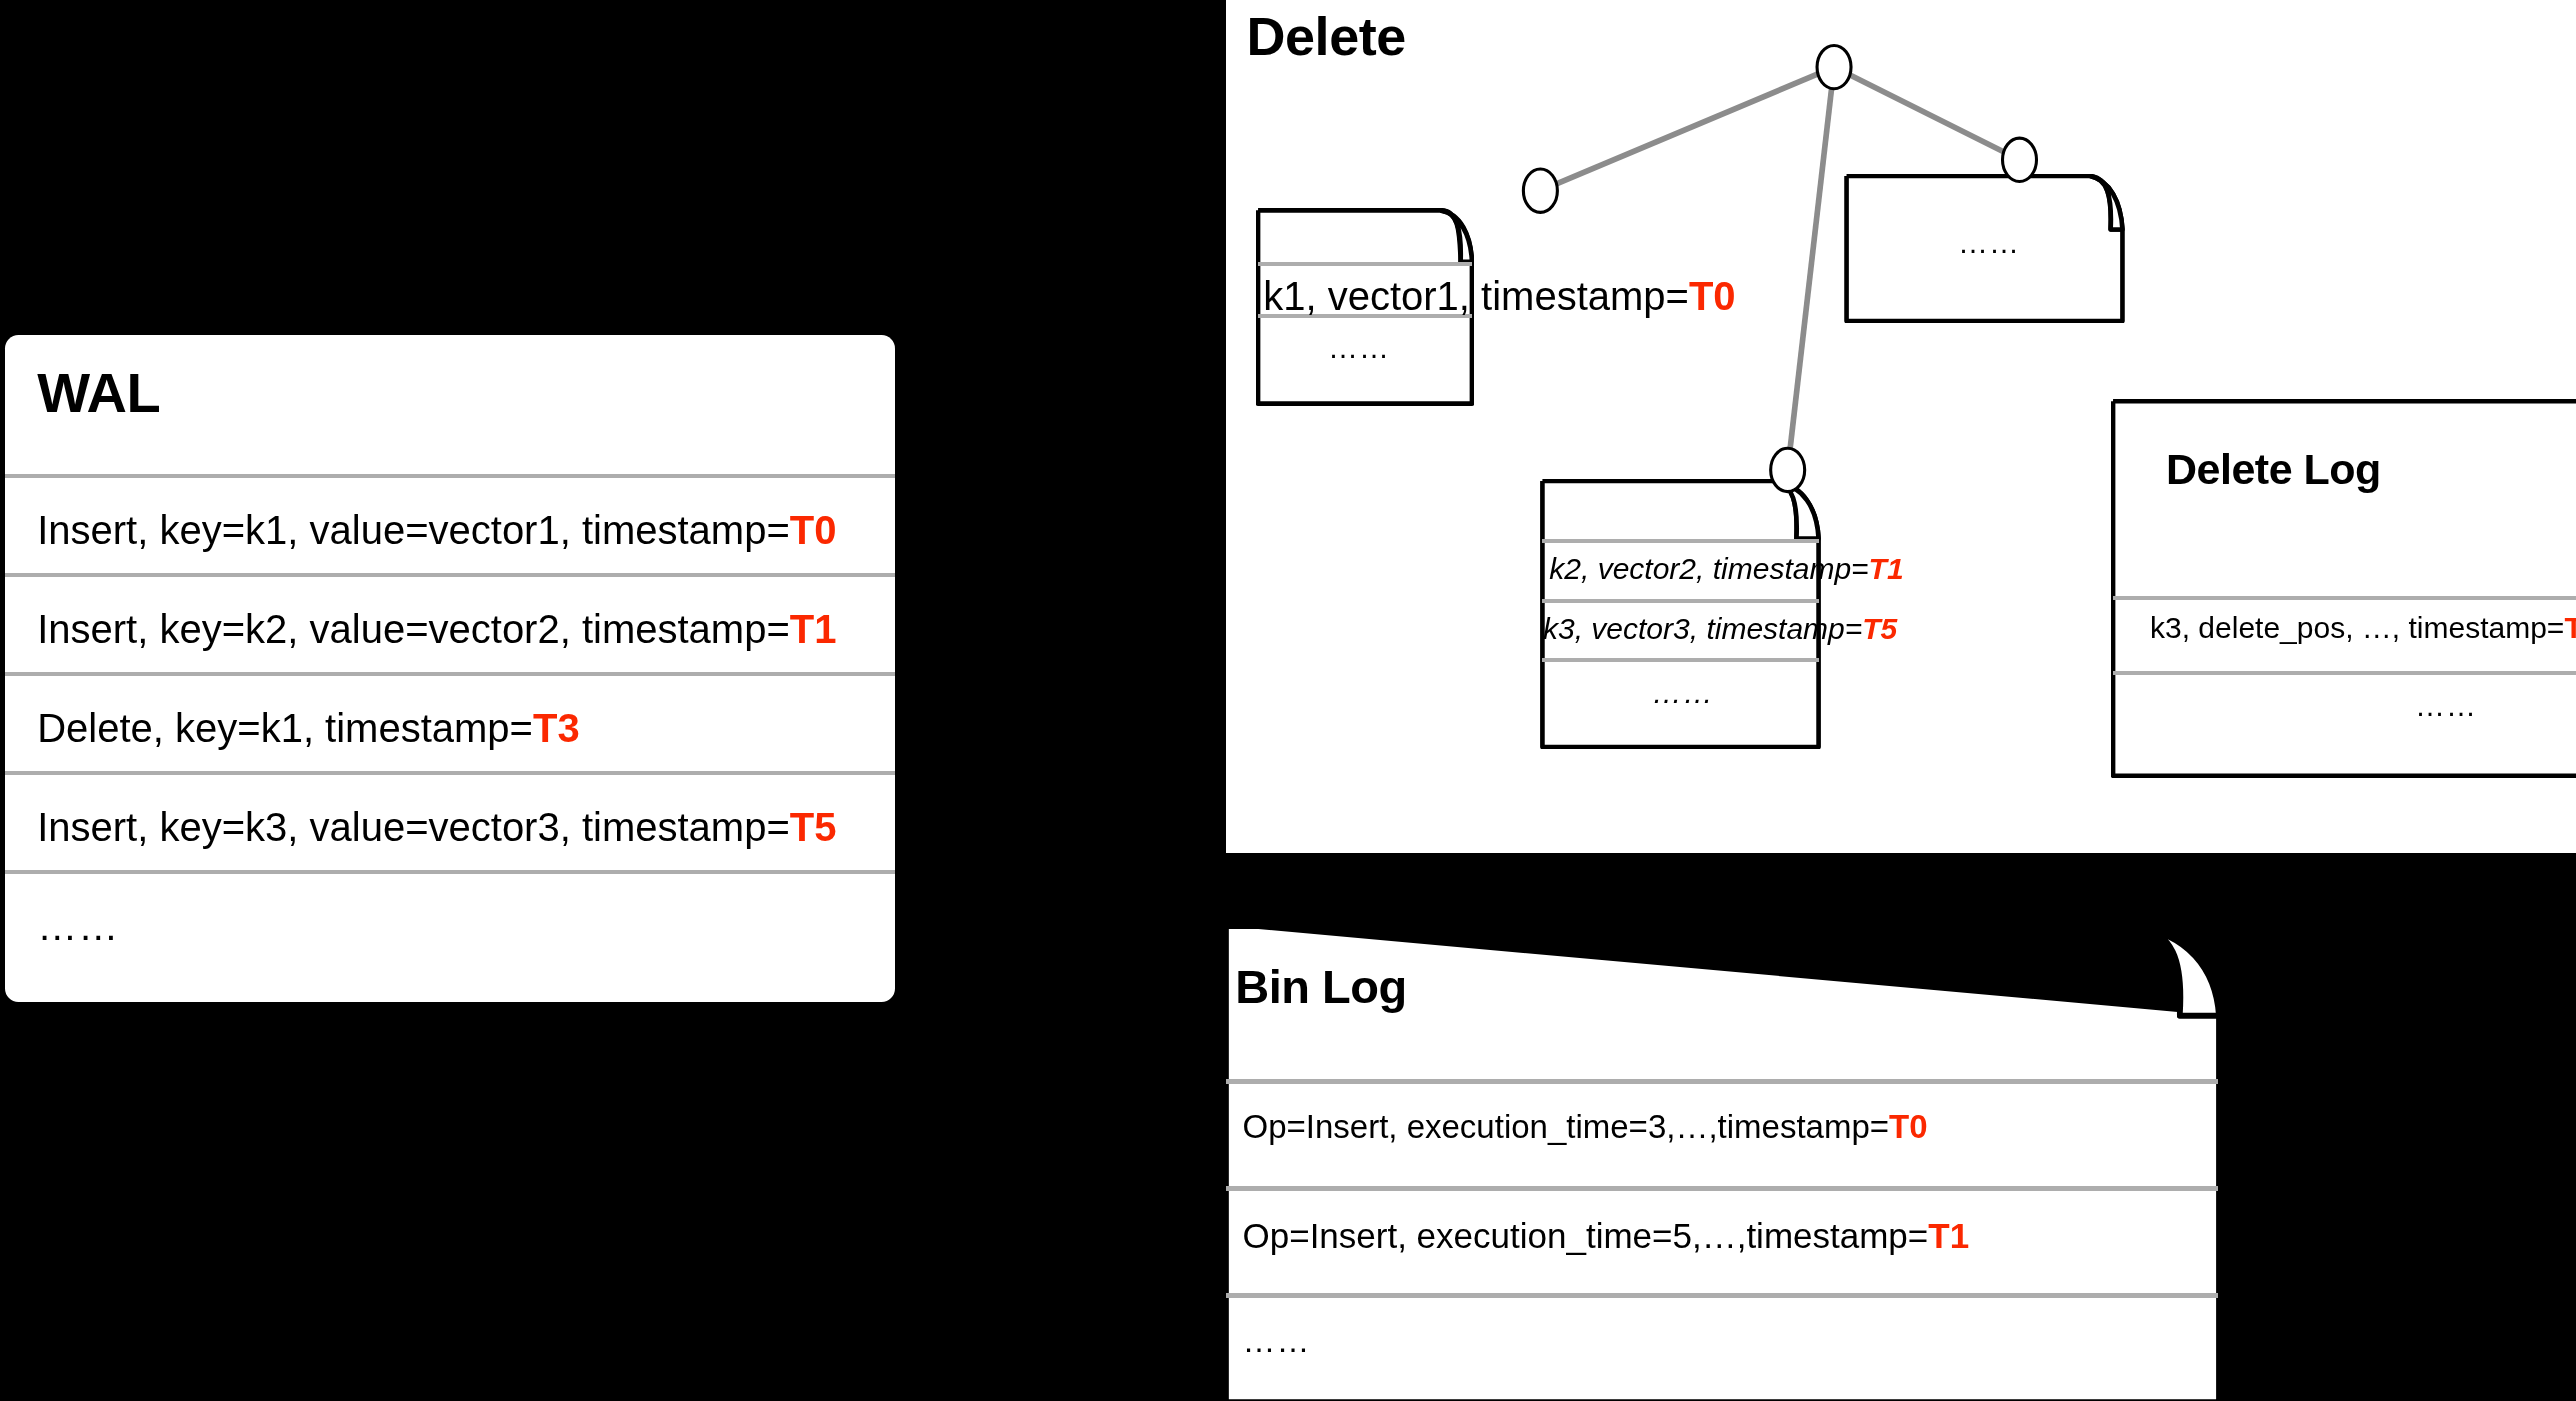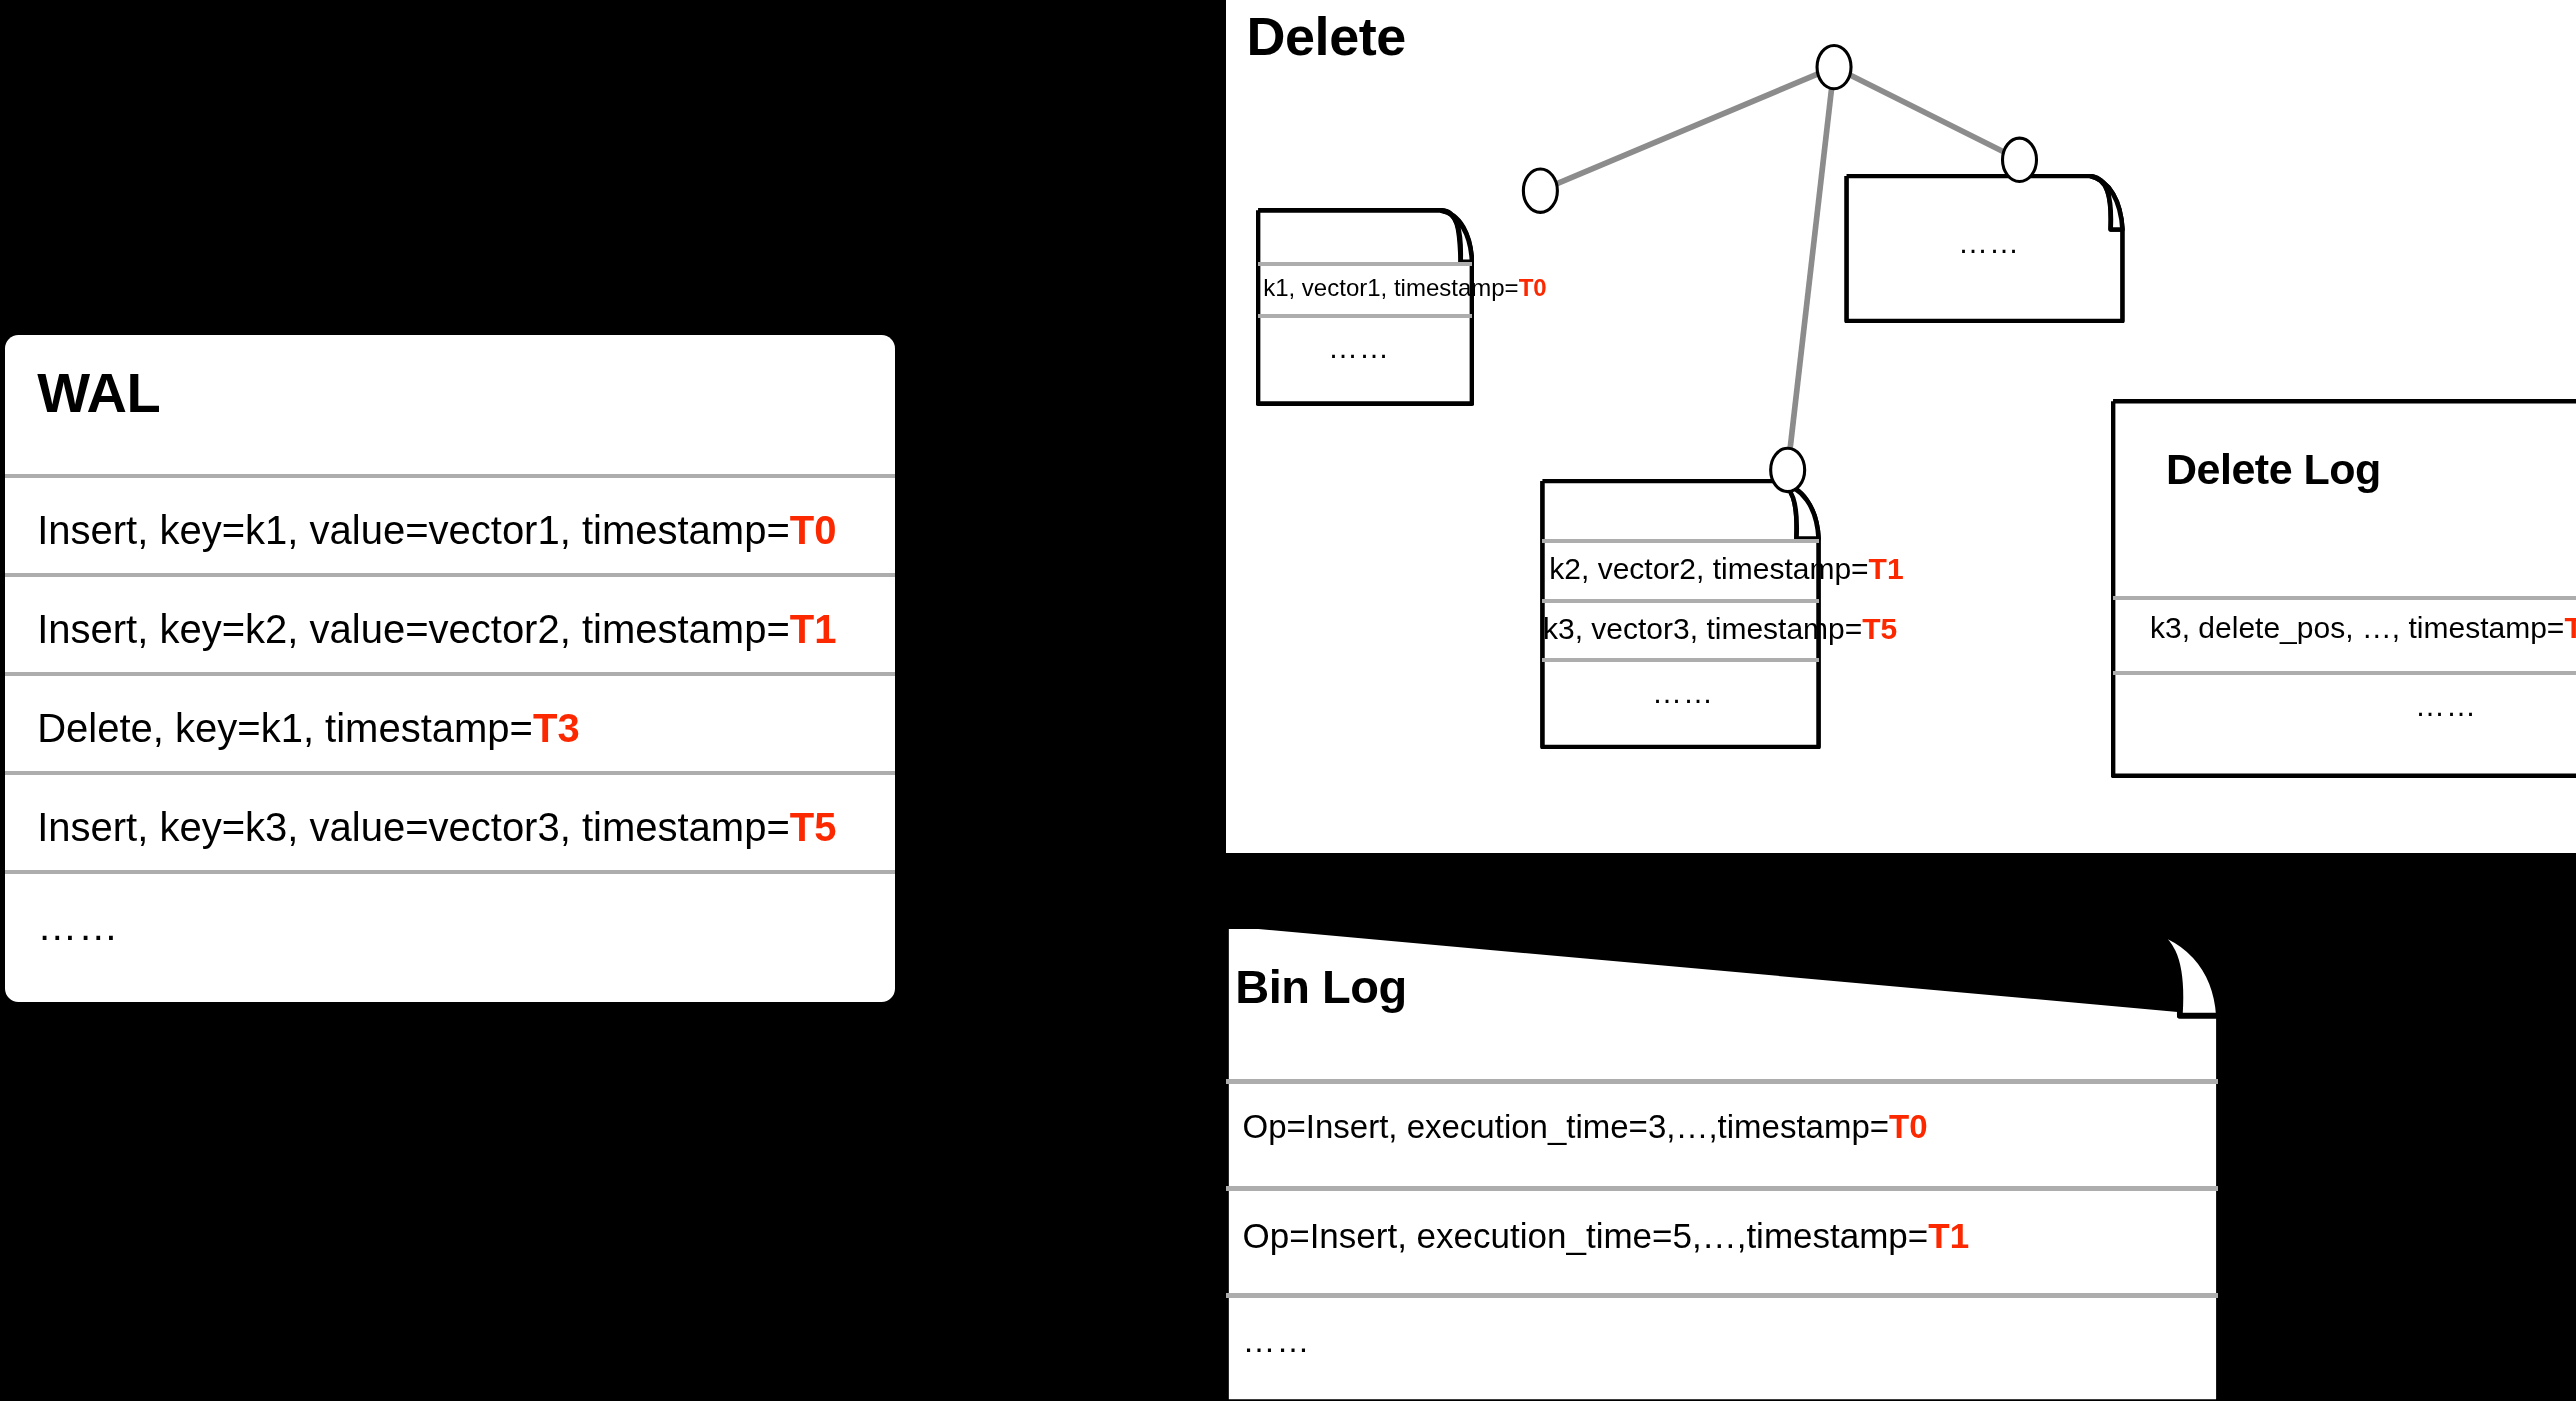--- a/index.html
+++ b/index.html
@@ -72,21 +72,21 @@
   <div class="doccard" style="left:1256px;top:208px;width:218px;height:198px;">
     <svg width="218" height="198" viewBox="0 0 424 384">
       <path d="M4,4 H362 Q395,4 400,44 L400,104 H420 Q420,60 362,4 H4 Z" fill="none"></path>
       <path d="M4,4 H360 C392,4 396,40 398,100 L398,104 L420,104 C418,52 398,10 358,4
                M4,4 V380 H420 V104" fill="#ffffff" stroke="#000000" stroke-width="9" stroke-linejoin="round"></path>
       <path d="M360,4 C392,6 400,44 398,104 L420,104 C418,52 396,12 360,4 Z" fill="#ffffff" stroke="#000000" stroke-width="9" stroke-linejoin="round"></path>
     </svg>
     <div class="card-inner" style="width:218px;height:198px;">
       <div class="rowsep" style="left:2.1px;top:54px;width:214px;height:3.6px;"></div>
       <div class="rowsep" style="left:2.1px;top:106px;width:214px;height:3.6px;"></div>
-      <div class="rowtext" style="left:7.2px;top:66px;font-size:24px;">
+      <div class="rowtext" style="left:7.2px;top:66px;font-size:40px;">
         <span>k1, vector1, timestamp=</span><span class="ts">T0</span>
       </div>
       <div class="rowtext dots" style="left:72px;top:123px;font-size:30px;">
         <span>……</span>
       </div>
     </div>
   </div>
 
   <div class="doccard" style="left:1844px;top:174px;width:281px;height:149px;">
     <svg width="281" height="149" viewBox="0 0 545 290">
@@ -100,21 +100,21 @@
       </div>
     </div>
   </div>
 
   <div class="doccard" style="left:1540px;top:479px;width:281px;height:270px;">
     <svg width="281" height="270" viewBox="0 0 545 525">
       <path d="M4,4 H455 C492,6 500,48 498,112 L498,116 L541,116 C538,58 512,12 455,4
                M4,4 V521 H541 V116" fill="#ffffff" stroke="#000000" stroke-width="9" stroke-linejoin="round"></path>
       <path d="M455,4 C492,8 501,50 498,116 L541,116 C538,58 512,12 455,4 Z" fill="#ffffff" stroke="#000000" stroke-width="9" stroke-linejoin="round"></path>
     </svg>
-    <div class="card-inner" style="width:281px;height:270px;">
+    <div class="card-inner" style="width:281px;height:270px;font-style:italic;">
       <div class="rowsep" style="left:2.1px;top:60px;width:277px;height:3.6px;"></div>
       <div class="rowsep" style="left:2.1px;top:120px;width:277px;height:3.6px;"></div>
       <div class="rowsep" style="left:2.1px;top:179px;width:277px;height:3.6px;"></div>
       <div class="rowtext" style="left:9.3px;top:73px;font-size:30px;">
         <span>k2, vector2, timestamp=</span><span class="ts">T1</span>
       </div>
       <div class="rowtext" style="left:3px;top:133px;font-size:30px;">
         <span>k3, vector3, timestamp=</span><span class="ts">T5</span>
       </div>
       <div class="rowtext dots" style="left:112px;top:197px;font-size:30px;">

